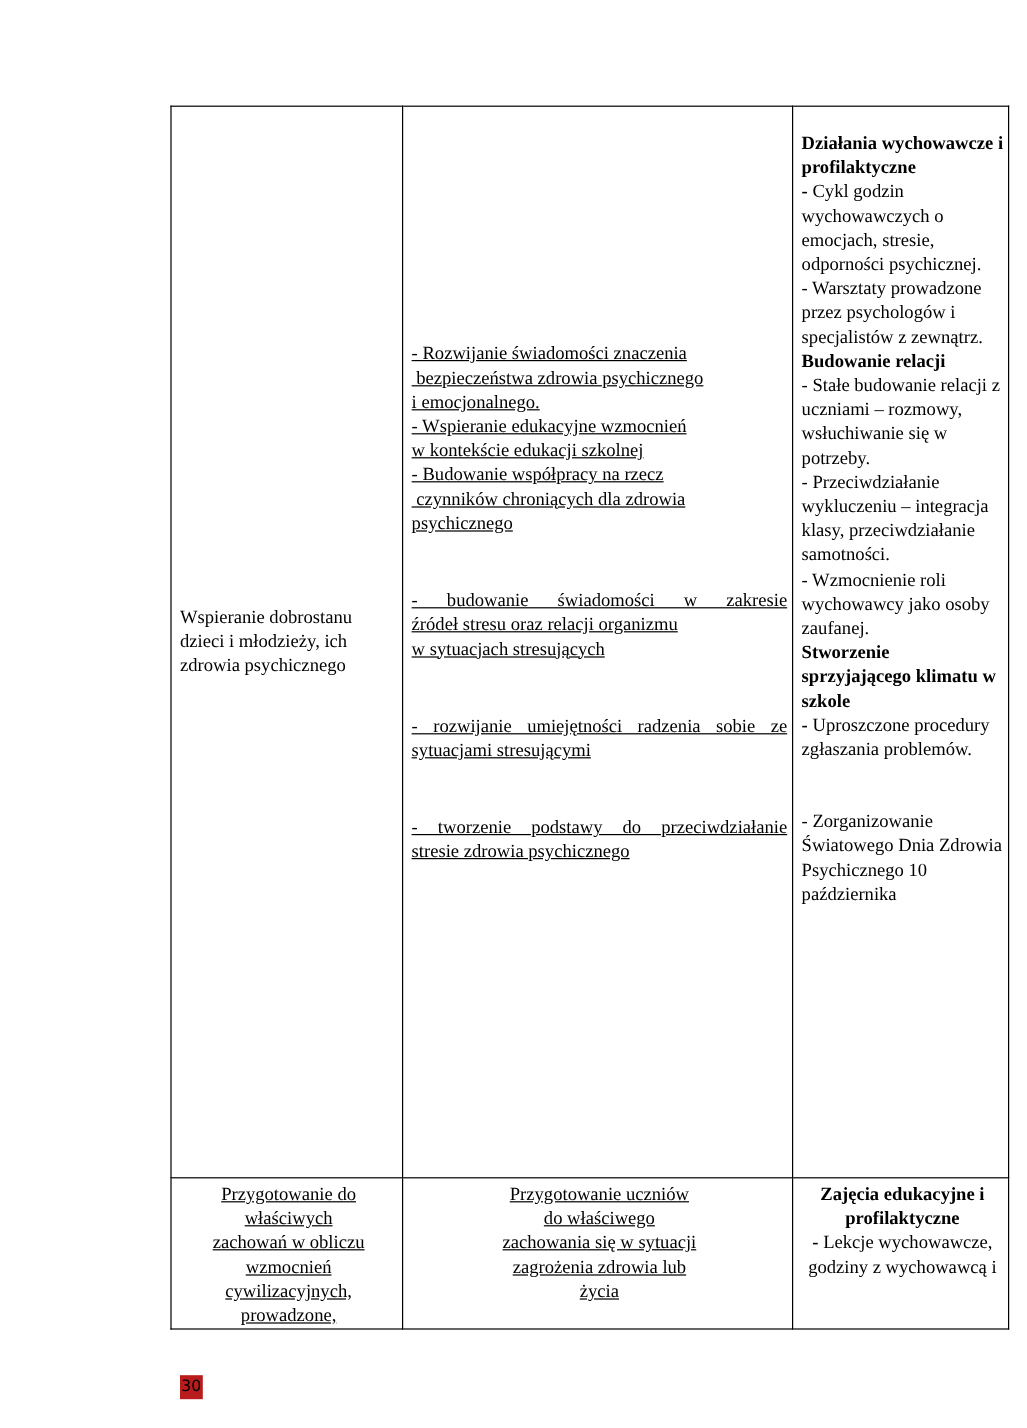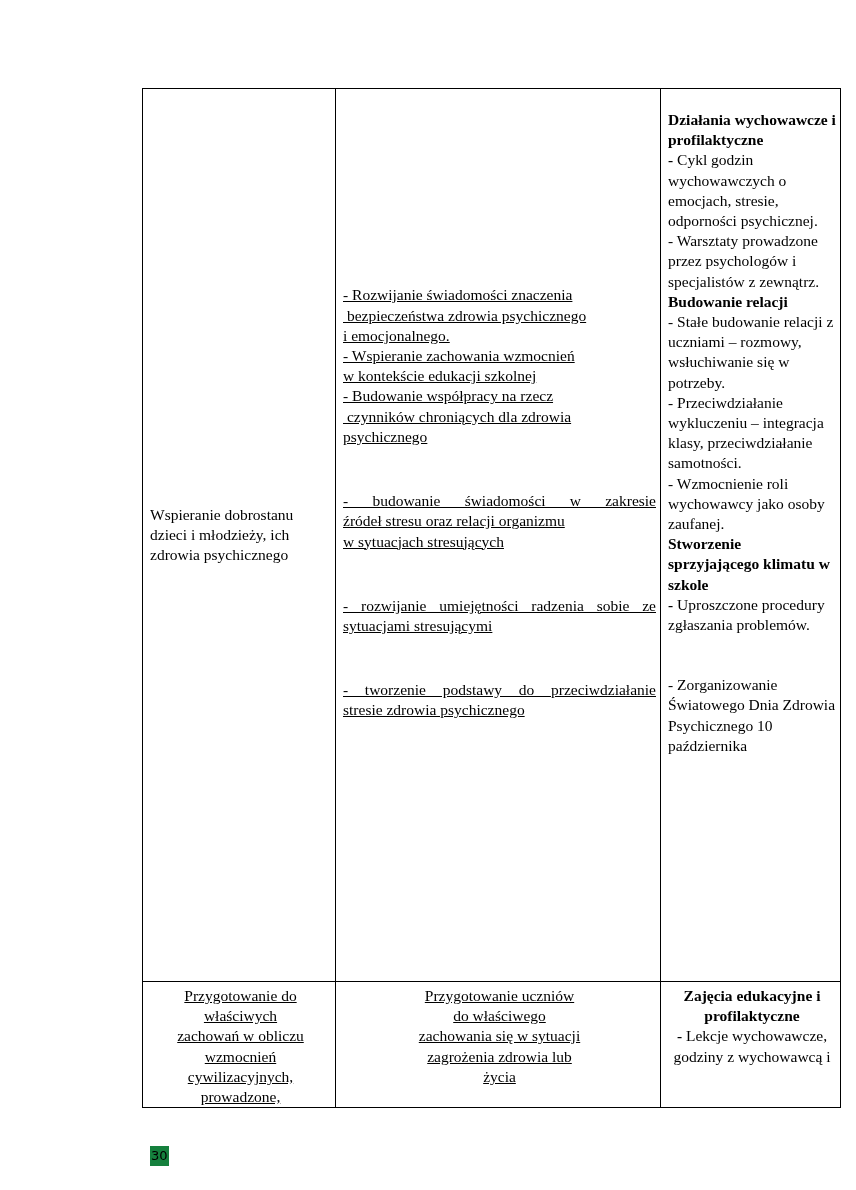--- a/index.html
+++ b/index.html
@@ -12,21 +12,21 @@
   col.c1 { width:193px; } col.c2 { width:325px; } col.c3 { width:180px; }
   tr.row1 { height:893px; }
   tr.row2 { height:122px; }
   td.mid { vertical-align:middle; }
   .c3cell { padding-top:21px !important; }
   .b { font-weight:bold;margin-top:30px; }
   .line { display:block;text-decoration:underline; }
   .just { text-align:justify; text-align-last:justify;margin-top:44px; }
   .gap { display:block; height:40px; }
   .r2 td { padding-top:4px;text-align:center; }
-  .page-number { position:absolute; left:150px; top:1146px; background:#15803d;
+  .page-number { position:absolute; left:150px; top:1146px; background:#b91c1c;
                  font-family:"DejaVu Sans", sans-serif; font-size:13px; line-height:20px;
                  padding:0 1px; color:#000; }
 </style>
 </head>
 <body>
 
 <table class="page-table">
   <colgroup>
       <col class="c1">
       <col class="c2">
@@ -34,21 +34,21 @@
     </colgroup>
   <tbody>
       <tr class="row1">
     <td class="mid">
       <span>Wspieranie dobrostanu dzieci i młodzieży, ich zdrowia psychicznego</span>
     </td>
     <td class="mid" style="padding-bottom:64px;">
       <span class="line" style="white-space:pre">- Rozwijanie świadomości znaczenia</span>
       <span class="line" style="white-space:pre"> bezpieczeństwa zdrowia psychicznego</span>
       <span class="line">i emocjonalnego.</span>
-      <span class="line">- Wspieranie zachowania wzmocnień</span>
+      <span class="line">- Wspieranie edukacyjne wzmocnień</span>
       <span class="line">w kontekście edukacji szkolnej</span>
       <span class="line">- Budowanie współpracy na rzecz</span>
       <span class="line" style="white-space:pre"> czynników chroniących dla zdrowia</span>
       <span class="line">psychicznego</span>
       <span class="line just">- budowanie świadomości w zakresie</span>
       <span class="line">źródeł stresu oraz relacji organizmu</span>
       <span class="line">w sytuacjach stresujących</span>
       <span class="line just">- rozwijanie umiejętności radzenia sobie ze</span>
       <span class="line">sytuacjami stresującymi</span>
       <span class="line just">- tworzenie podstawy do przeciwdziałanie</span>

